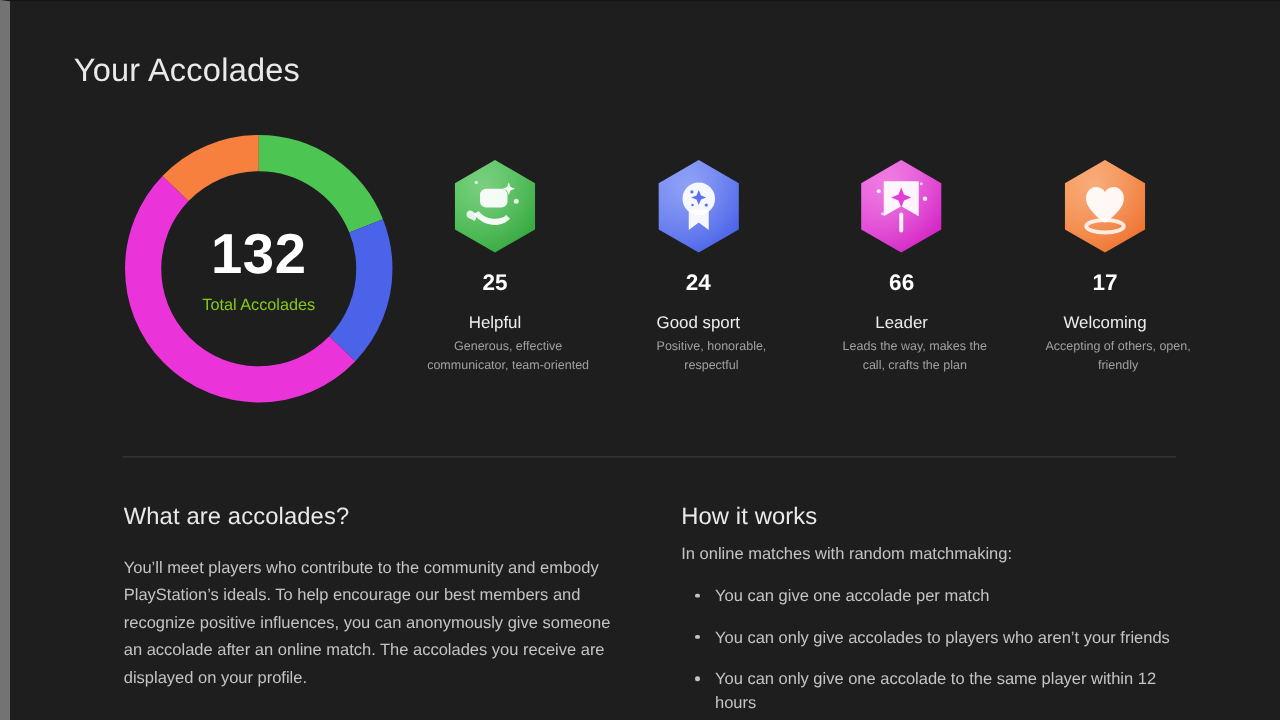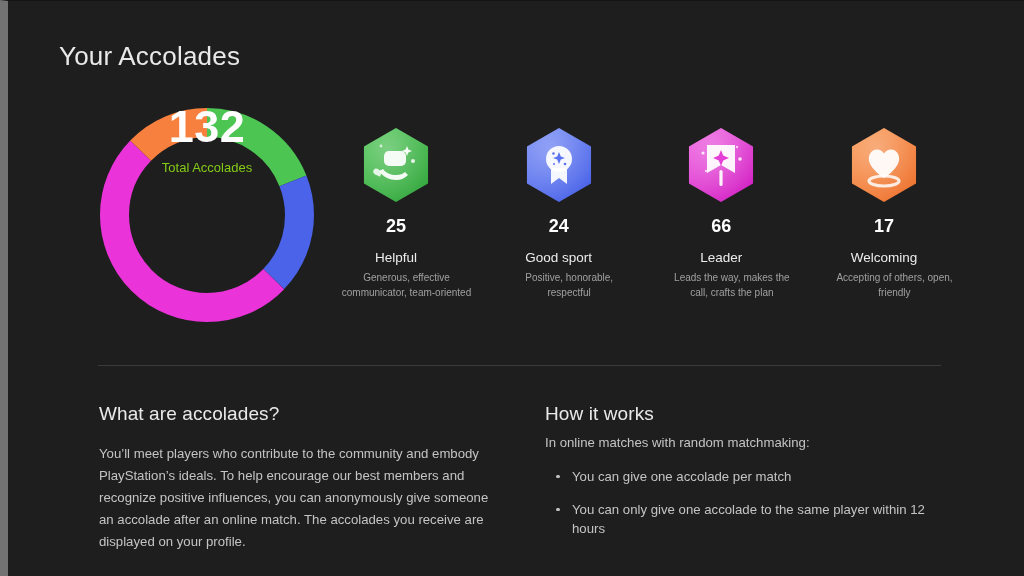--- a/index.html
+++ b/index.html
@@ -57,21 +57,21 @@
   }
   .donut-svg { display: block; width: 222px; height: 222px; }
 
   .donut-center {
     position: absolute;
     left: 0; top: 0;
     width: 222px; height: 222px;
     display: flex;
     flex-direction: column;
     align-items: center;
-    justify-content: flex-start;
+    justify-content: center;
   }
   .donut-total {
     font-size: 45px;
     font-weight: 700;
     line-height: 1;
     color: #ffffff;
     letter-spacing: .5px;
   }
   .donut-label {
     margin-top: 11px;
@@ -348,19 +348,20 @@
     <div class="col-left">
       <h2 class="section-title">What are accolades?</h2>
       <p class="section-body">You’ll meet players who contribute to the community and embody PlayStation’s ideals. To help encourage our best members and recognize positive influences, you can anonymously give someone an accolade after an online match. The accolades you receive are displayed on your profile.</p>
     </div>
 
     <div class="col-right">
       <h2 class="section-title">How it works</h2>
       <p class="intro-line">In online matches with random matchmaking:</p>
       <ul class="rules" id="rules-list">
           <li>You can give one accolade per match</li>
+          <li>You can only give accolades to players who aren’t your friends</li>
           <li>You can only give one accolade to the same player within 12 hours</li>
         </ul>
     </div>
 
   </div>
 
 </div>
 
 </body></html>

